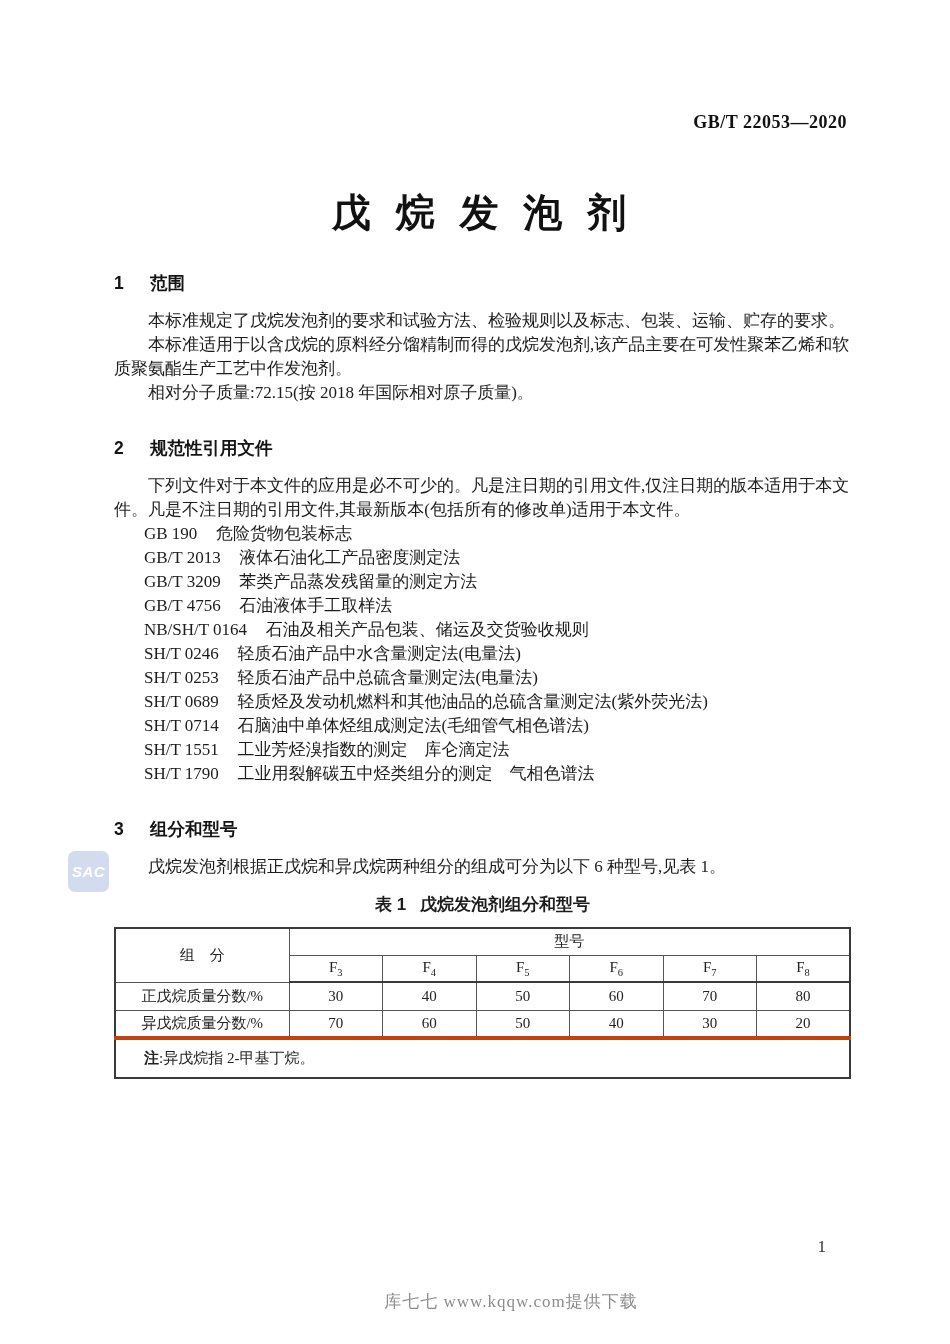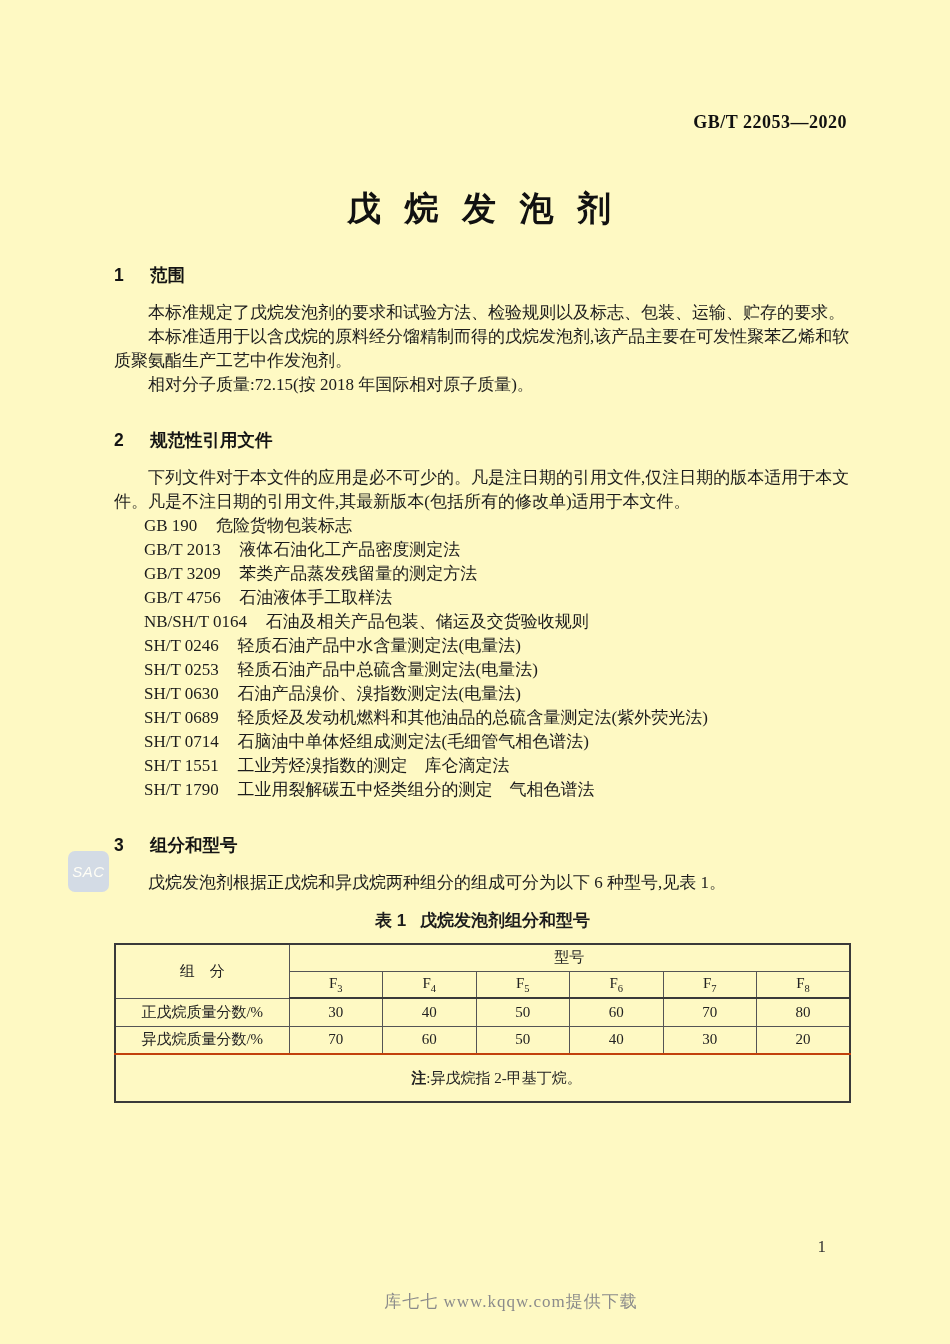--- a/index.html
+++ b/index.html
@@ -1,30 +1,30 @@
 <!DOCTYPE html>
 <html><head>
 <meta charset="utf-8">
 <style>
   * { box-sizing: border-box; }
   body { margin:0; background:#e8e8e8; }
   .page {
     position:relative; width:950px; height:1344px; margin:0 auto;
-    background:#fef9c3; color:#1c1c1c; overflow:hidden;
+    background:#ffffff; color:#1c1c1c; overflow:hidden;
     font-family:"Liberation Serif", serif;
   }
   .std-no {
     position:absolute; top:112px; right:103px;
     font-size:18px; font-weight:bold; letter-spacing:0.5px; color:#111;
   }
   .content { position:absolute; left:114px; top:0; width:737px; }
   .doc-title {
     margin:186px 0 0; text-align:center;
     font-family:"Liberation Sans", sans-serif; font-weight:bold;
-    font-size:34px; letter-spacing:7px; color:#111; white-space:pre;
+    font-size:39px; letter-spacing:7px; color:#111; white-space:pre;
   }
   .warning {
     margin:51px 0 0; font-family:"Liberation Sans", sans-serif;
     font-weight:bold; font-size:17px; line-height:26px; text-indent:2em; color:#141414;
   }
   .sec-heading {
     margin:31px 0 0; display:flex; align-items:baseline;
     font-family:"Liberation Sans", sans-serif; font-weight:bold;
     font-size:17.5px; color:#141414;
   }
@@ -46,34 +46,34 @@
   }
   table.t1 th, table.t1 td {
     border:1px solid #555; font-weight:normal; text-align:center; padding:0;
   }
   table.t1 { border:2px solid #3a3a3a; }
   table.t1 .col-comp { width:174px;margin-left:16px; }
   table.t1 tr.r-top th { height:27px; }
   table.t1 tr.r-models th { height:27px; border-bottom:2px solid #3a3a3a; }
   table.t1 tr.r-data td { height:28px; }
   table.t1 tr.r-note td {
-    height:48px; text-align:center; padding-left:28px; border-top:2px solid #c2410c;
+    height:40px; text-align:left; padding-left:28px; border-top:4px solid #c2410c;
   }
   .note-label { font-family:"Liberation Sans", sans-serif; font-weight:bold; }
   .page-num { position:absolute; top:1237px; right:124px; font-size:17px; color:#333; }
   .footer-mark {
     position:absolute; top:1290px; left:0; width:100%; text-align:center;
     color:#8b8b8b; font-size:17px; letter-spacing:1px;margin-left:36px;
   }
   .sac-logo {
     position:absolute; left:68px; top:851px; width:41px; height:41px;
     background:#ccd6ec; border-radius:7px; opacity:0.85;
     display:flex; align-items:center; justify-content:center;
     color:#ffffff; font-family:"Liberation Sans", sans-serif;
-    font-weight:normal; font-style:italic; font-size:15px; letter-spacing:0.5px;
+    font-weight:bold; font-style:italic; font-size:15px; letter-spacing:0.5px;
   }
 </style>
 </head>
 <body>
 
 <div class="page">
 
   <div class="std-no">GB/T 22053—2020</div>
 
   <div class="sac-logo">
@@ -100,21 +100,20 @@
     <p class="body first">下列文件对于本文件的应用是必不可少的。凡是注日期的引用文件,仅注日期的版本适用于本文件。凡是不注日期的引用文件,其最新版本(包括所有的修改单)适用于本文件。</p>
 
     <ul class="ref-list">
       <li class="ref-item"><span class="ref-code">GB 190</span><span>危险货物包装标志</span></li>
       <li class="ref-item"><span class="ref-code">GB/T 2013</span><span>液体石油化工产品密度测定法</span></li>
       <li class="ref-item"><span class="ref-code">GB/T 3209</span><span>苯类产品蒸发残留量的测定方法</span></li>
       <li class="ref-item"><span class="ref-code">GB/T 4756</span><span>石油液体手工取样法</span></li>
       <li class="ref-item"><span class="ref-code">NB/SH/T 0164</span><span>石油及相关产品包装、储运及交货验收规则</span></li>
       <li class="ref-item"><span class="ref-code">SH/T 0246</span><span>轻质石油产品中水含量测定法(电量法)</span></li>
       <li class="ref-item"><span class="ref-code">SH/T 0253</span><span>轻质石油产品中总硫含量测定法(电量法)</span></li>
-      <li class="ref-item"><span class="ref-code">SH/T 0630</span><span>石油产品溴价、溴指数测定法(电量法)</span></li>
       <li class="ref-item"><span class="ref-code">SH/T 0689</span><span>轻质烃及发动机燃料和其他油品的总硫含量测定法(紫外荧光法)</span></li>
       <li class="ref-item"><span class="ref-code">SH/T 0714</span><span>石脑油中单体烃组成测定法(毛细管气相色谱法)</span></li>
       <li class="ref-item"><span class="ref-code">SH/T 1551</span><span>工业芳烃溴指数的测定　库仑滴定法</span></li>
       <li class="ref-item"><span class="ref-code">SH/T 1790</span><span>工业用裂解碳五中烃类组分的测定　气相色谱法</span></li>
     </ul>
 
     <h2 class="sec-heading">
       <span class="sec-num">3</span>
       <span>组分和型号</span>
     </h2>

